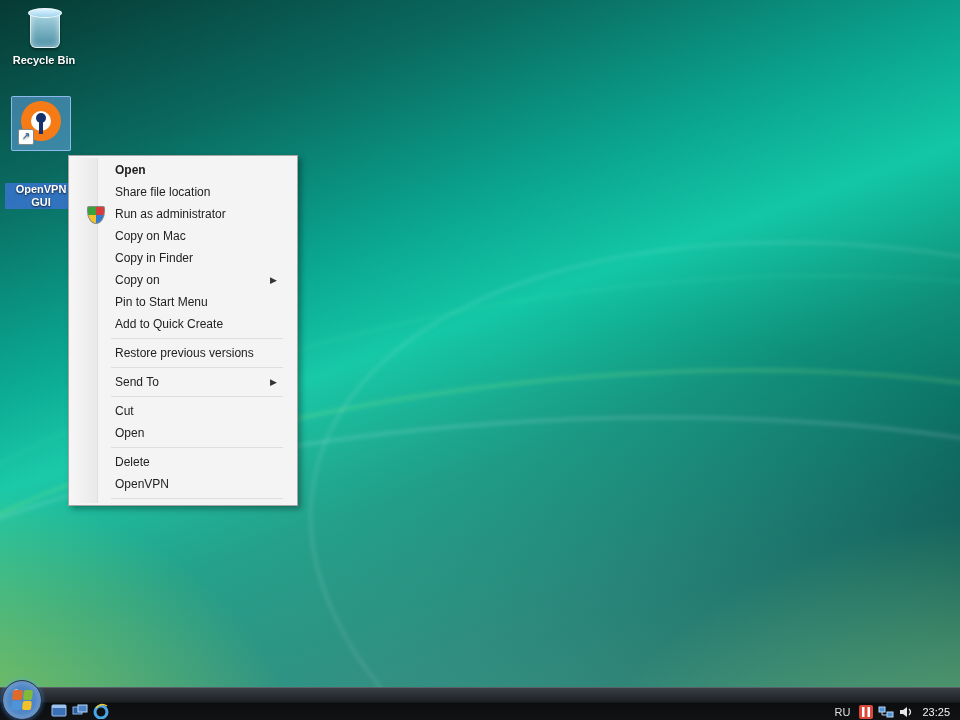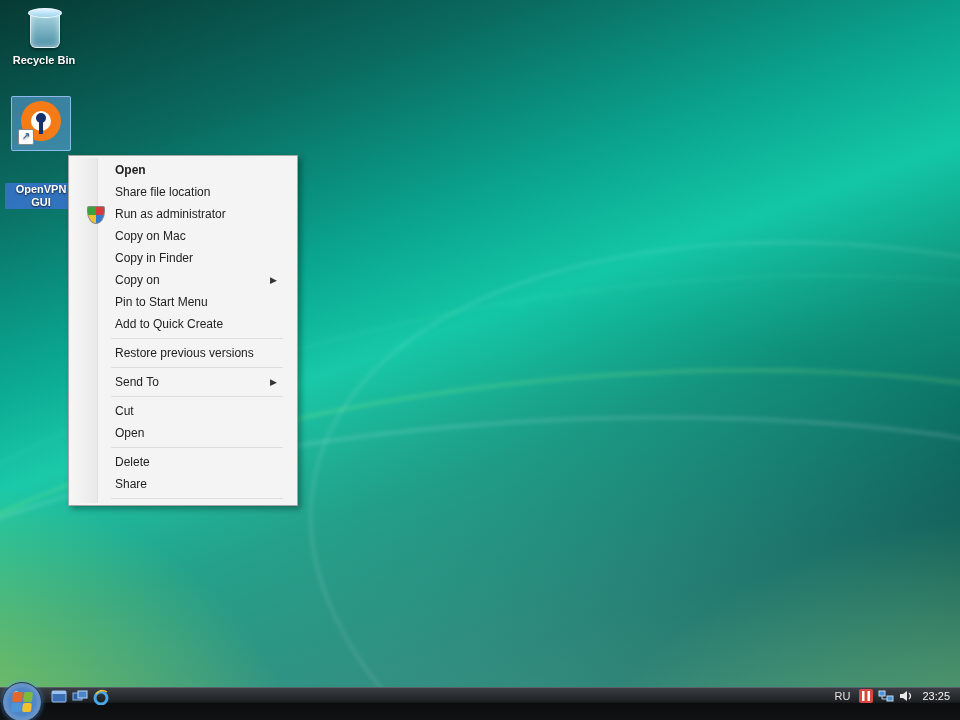--- a/index.html
+++ b/index.html
@@ -39,21 +39,21 @@
   
   .ctxmenu{position:absolute;left:68px;top:155px;width:204px;background:#f4f4f4;border:1px solid #a7a7a7;box-shadow:3px 3px 6px rgba(0,0,0,.35);padding:3px 12px;}
   .ctxmenu .gutter{position:absolute;left:2px;top:2px;bottom:2px;width:26px;background:linear-gradient(90deg,#f6f6f6,#e9e9e9);border-right:1px solid #e0e0e0;}
   .mi{position:relative;padding:4px 18px 4px 34px;white-space:nowrap;cursor:default;color:#222;}
   .mi.bold{font-weight:700;}
   .mi .sub{position:absolute;right:8px;top:6px;font-size:9px;color:#333;}
   .msep{margin:3px 2px 3px 30px;border-top:1px solid #dedede;}
   .mi .micon{position:absolute;left:6px;top:3px;width:16px;height:16px;}
   .shield-ic{background:conic-gradient(#d83b3b 0 90deg,#2e7bd1 90deg 180deg,#f2c32e 180deg 270deg,#3ba23b 270deg 360deg);border-radius:2px 2px 50% 50%/2px 2px 70% 70%;border:1px solid #888;}
   
-  .taskbar{position:absolute;left:0;bottom:0;width:100%;height:32px;background:linear-gradient(180deg,#3a3f45 0%,#1c1f22 45%,#0b0d0e 46%,#101214 100%);border-top:1px solid #5a6168;display:flex;align-items:flex-start;color:#fff;}
+  .taskbar{position:absolute;left:0;bottom:0;width:100%;height:32px;background:linear-gradient(180deg,#3a3f45 0%,#1c1f22 45%,#0b0d0e 46%,#101214 100%);border-top:1px solid #5a6168;display:flex;align-items:flex-end;color:#fff;}
   .start{width:38px;height:38px;margin:-6px 4px 0 2px;border-radius:50%;background:radial-gradient(circle at 35% 30%,#fff 0 6%,transparent 10%),radial-gradient(circle at 50% 50%,#4f86c6 0 60%,#0d2a4f 100%);border:1px solid #253a55;box-shadow:0 0 5px rgba(80,160,255,.6),inset 0 0 6px rgba(255,255,255,.5);position:relative;cursor:pointer;}
   .start .flag{position:absolute;left:9px;top:9px;width:20px;height:20px;display:grid;grid-template-columns:1fr 1fr;grid-template-rows:1fr 1fr;gap:1px;transform:skewX(-6deg);}
   .start .flag div{border-radius:2px;}
   .fr{background:#e06a2b;} .fg{background:#7fba3d;} .fb{background:#4e94d8;} .fy{background:#f3c22b;}
   .ql{display:flex;gap:3px;margin-left:4px;}
   .ql .qi{width:18px;height:18px;border-radius:2px;cursor:pointer;display:flex;align-items:center;justify-content:center;}
   .ql .qi svg{width:16px;height:16px;}
   .tray{margin-left:auto;display:flex;align-items:center;gap:8px;padding-right:10px;font-size:11px;}
   .tray .lang{opacity:.85;cursor:pointer;}
   .tray .ticons{display:flex;gap:4px;align-items:center;}
@@ -116,21 +116,21 @@
     <div class="msep"></div>
 
     <div class="mi"><span>Send To</span><span class="sub">▶</span></div>
     <div class="msep"></div>
 
     <div class="mi"><span>Cut</span></div>
     <div class="mi"><span>Open</span></div>
     <div class="msep"></div>
 
     <div class="mi"><span>Delete</span></div>
-    <div class="mi"><span>Share</span></div>
+    <div class="mi"><span>OpenVPN</span></div>
     <div class="msep"></div>
 
   </div>
 
   <div class="taskbar">
     <div class="start" title="Start">
       <div class="flag">
           <div class="fr"></div>
           <div class="fg"></div>
           <div class="fb"></div>

